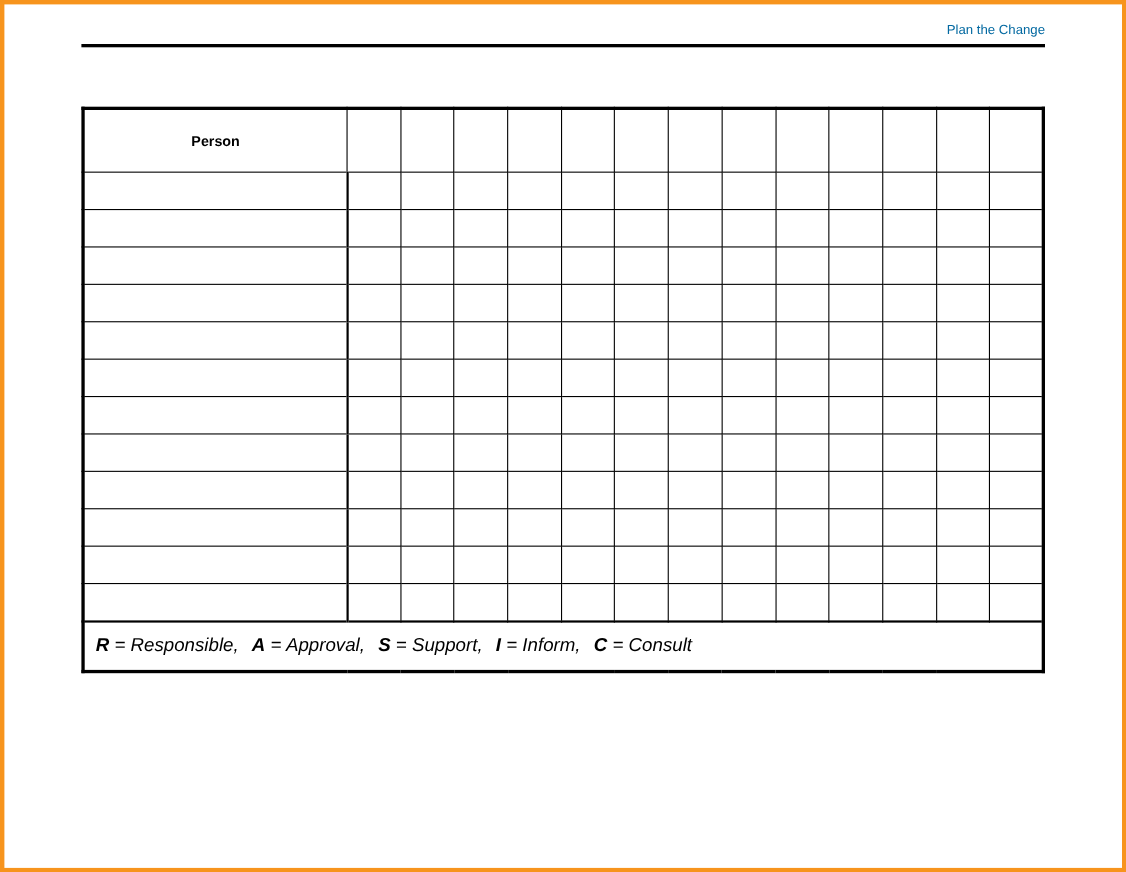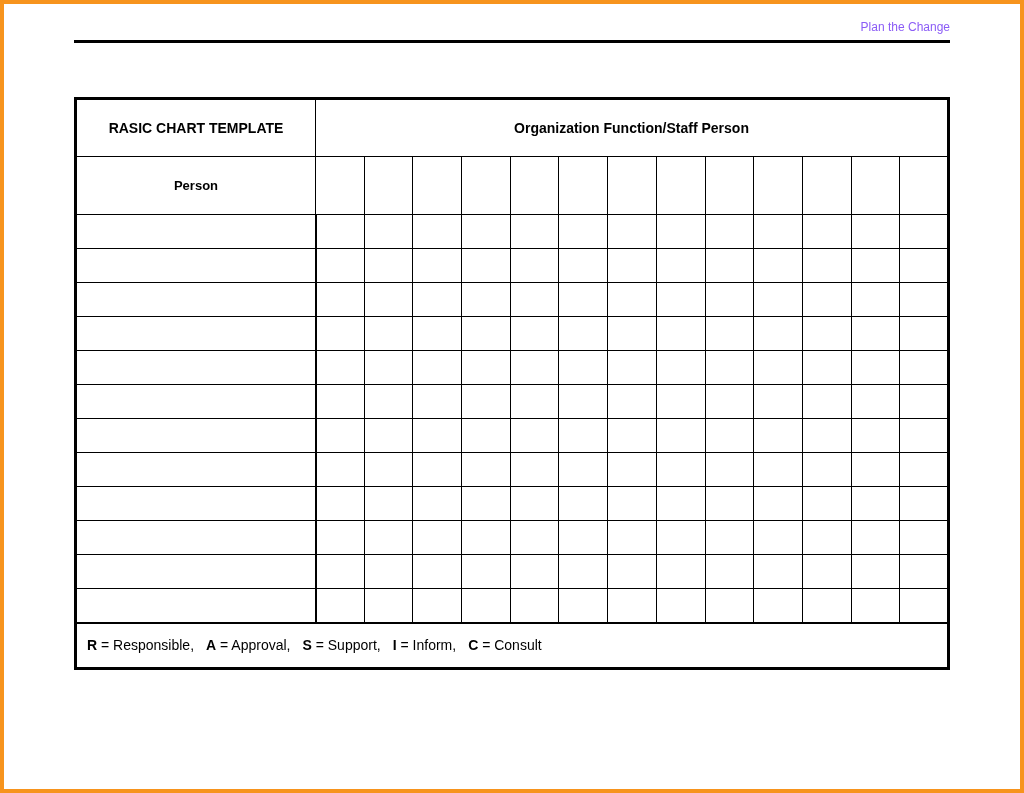--- a/index.html
+++ b/index.html
@@ -31,21 +31,21 @@
   .header-line {
     border-top: 3px solid #000;
     height: 0;
   }
 
   .header-text {
     position: absolute;
     right: 0;
     top: -20px;
     font-size: 12px;
-    color: #8b5cf6;
+    color: #0369a1;
   }
 
   .chart {
     margin-top: 54px;
     border: 3px solid #000;
     width: 100%;
     border-collapse: collapse;
     table-layout: fixed;
   }
 
@@ -91,24 +91,25 @@
 
   .body-row td {
     height: 34px;
   }
   .body-row td.tasks-cell {
     border-right: 2px solid #000;
   }
 
   .legend-row td {
     height: 46px;
-    font-size: 14px;
+    font-size: 17px;
     padding-left: 10px;
     vertical-align: middle;
     border-top: 2px solid #000;
+    font-style: italic;
   }
   .legend-row b { font-weight: bold; }
   .legend-row .sep { display: inline-block; width: 12px; }
 
 </style>
 </head>
 <body>
 
 <div class="frame">
   <div class="page">
@@ -128,24 +129,20 @@
           <col class="staff-col">
           <col class="staff-col">
           <col class="staff-col">
           <col class="staff-col">
           <col class="staff-col">
           <col class="staff-col">
           <col class="staff-col">
         </colgroup>
       <tbody id="tbody">
           <tr>
-            <td class="title-cell left">RASIC CHART TEMPLATE</td>
-            <td class="title-cell right" colspan="13">Organization Function/Staff Person</td>
-          </tr>
-          <tr>
             <td class="tasks-head">Person</td>
             <td class="staff-head"></td>
             <td class="staff-head"></td>
             <td class="staff-head"></td>
             <td class="staff-head"></td>
             <td class="staff-head"></td>
             <td class="staff-head"></td>
             <td class="staff-head"></td>
             <td class="staff-head"></td>
             <td class="staff-head"></td>

